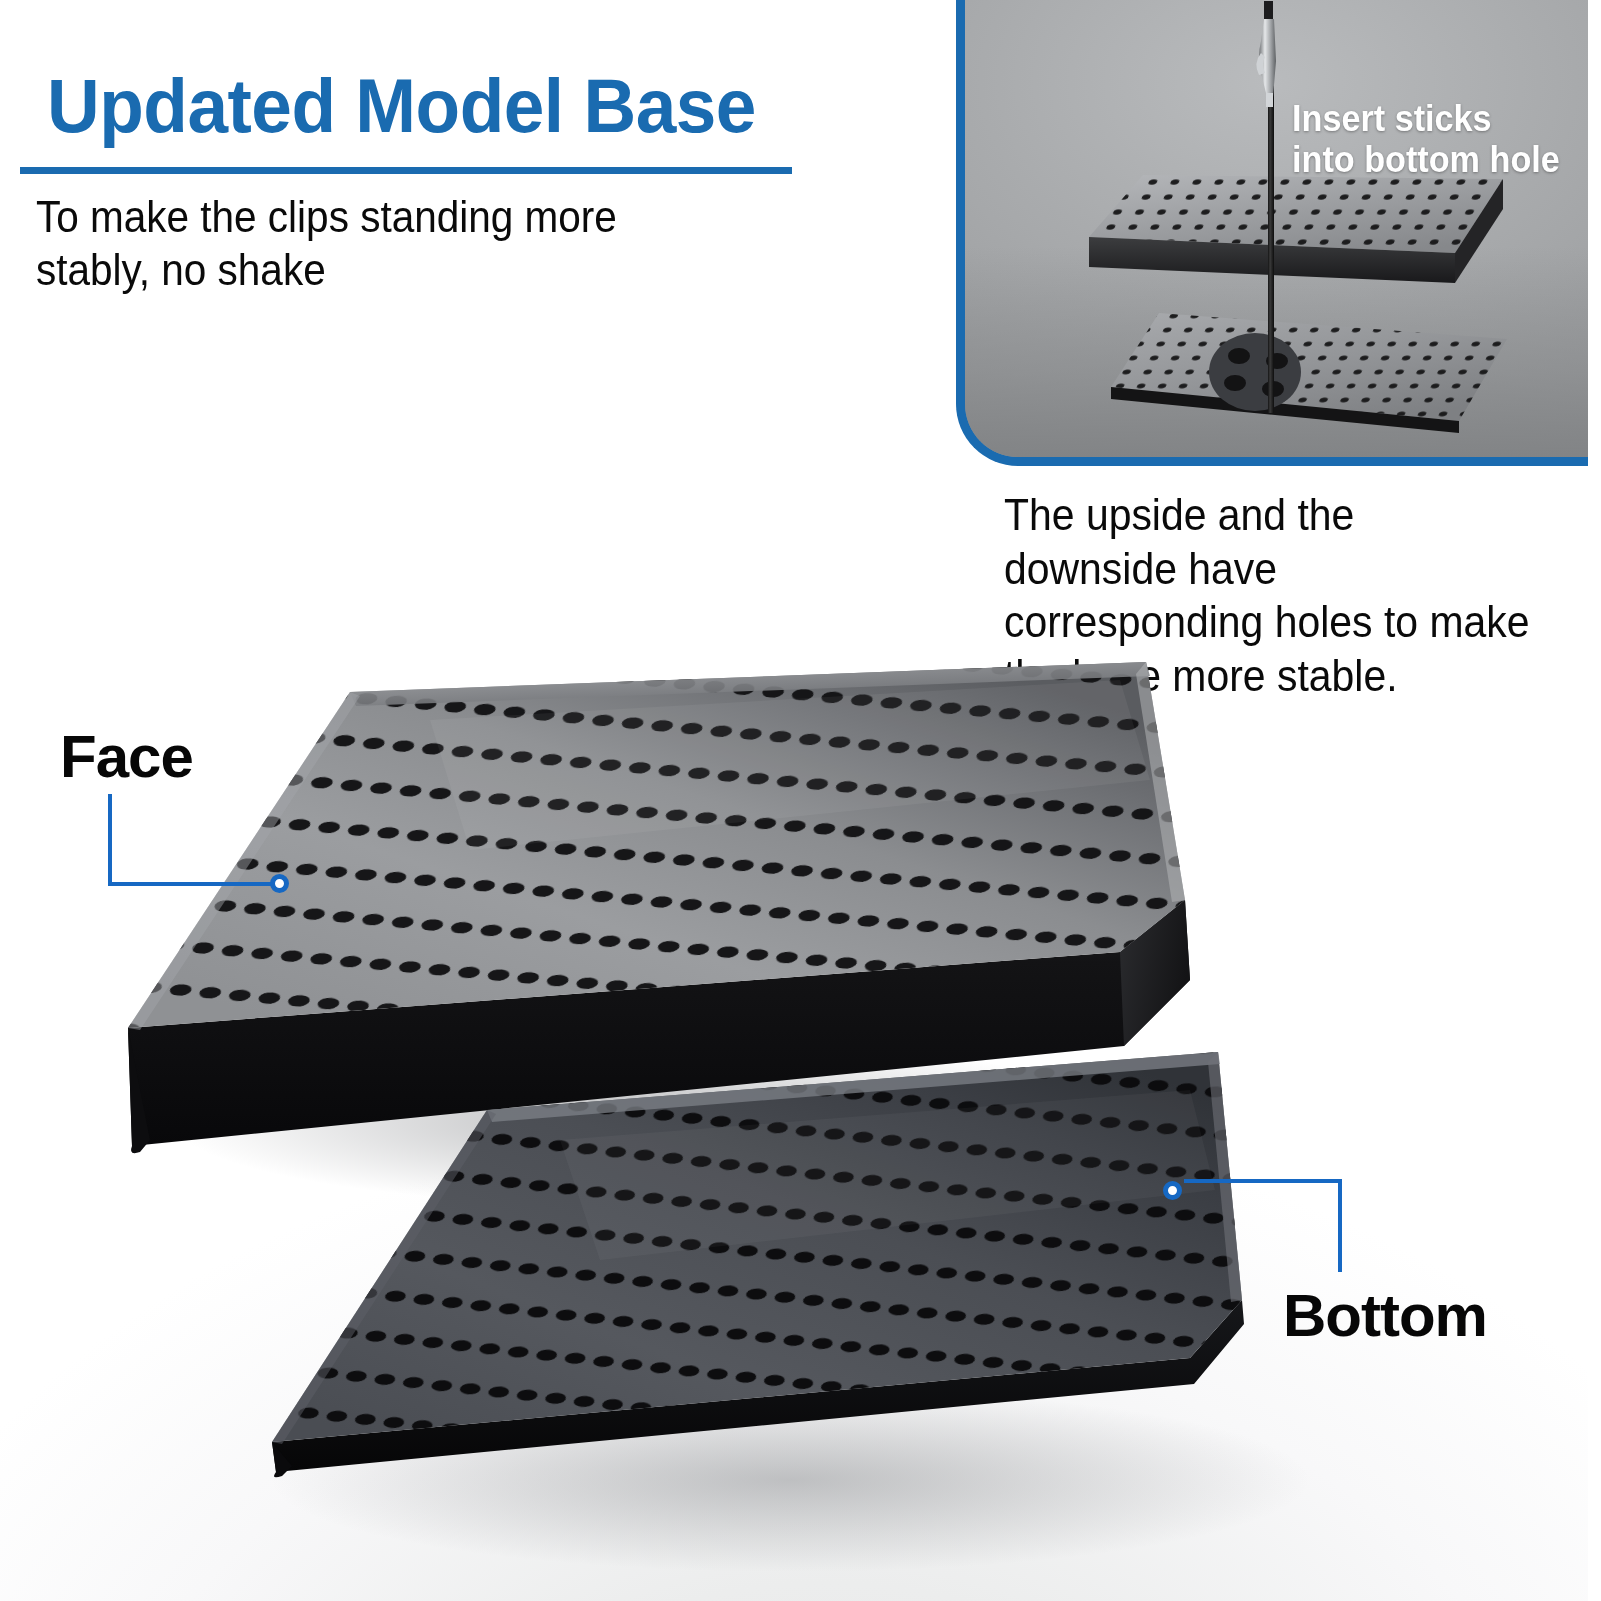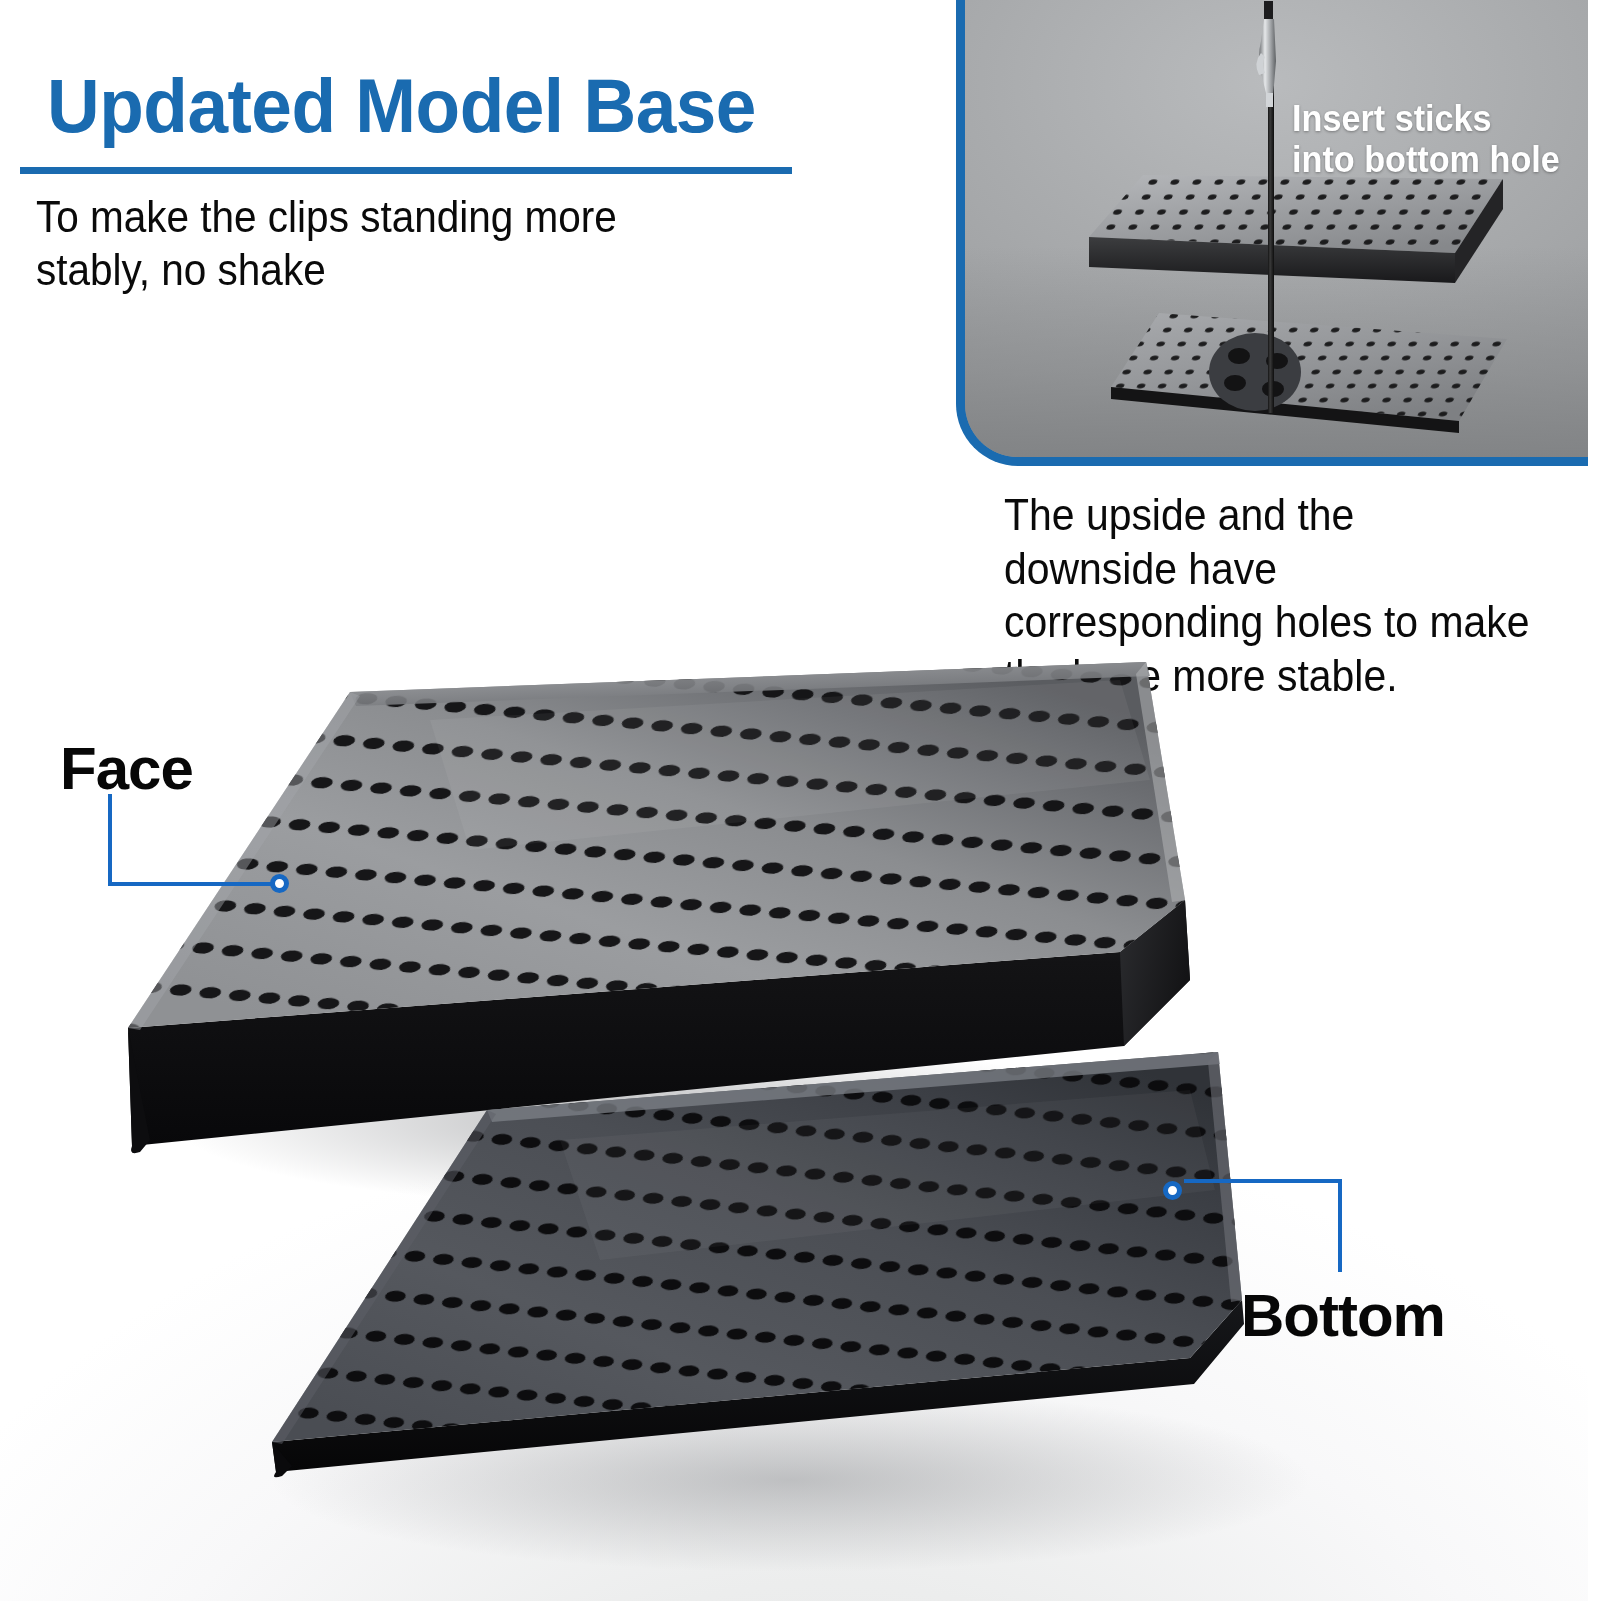--- a/index.html
+++ b/index.html
@@ -80,21 +80,21 @@
   }
 
   
   #product{position:absolute;left:0;top:600px;width:1601px;height:1001px;}
 
   .lbl{
     position:absolute;font-weight:bold;color:#070707;
     font-family:"Liberation Sans","DejaVu Sans",sans-serif;
     font-size:60px;letter-spacing:-1px;
   }
-  #label-face{left:60px;top:122px;margin-top:12px;}
+  #label-face{left:60px;top:122px;}
   #label-bottom{left:1237px;top:681px;}
 
   .dot{
     position:absolute;width:19px;height:19px;border-radius:50%;
     background:#ffffff;border:5px solid #1668c3;box-sizing:border-box;
     z-index:12;
   }
   #dot-face{left:270px;top:874px;}
   #dot-bottom{left:1163px;top:1181px;}
 </style>
@@ -281,15 +281,15 @@
     </g>
     <g>
       <path d="M1184,581 L1340,581 L1340,672" fill="none" stroke="#1668c3" stroke-width="4"></path>
     </g>
   </svg>
 
   <div class="dot" id="dot-face"></div>
   <div class="dot" id="dot-bottom"></div>
 
   <div class="lbl" id="label-face" style="position:absolute;left:60px;top:722px;">Face</div>
-  <div class="lbl" id="label-bottom" style="position:absolute;left:1241px;top:1281px;">Bottom</div>
+  <div class="lbl" id="label-bottom" style="position:absolute;left:1283px;top:1281px;">Bottom</div>
 
 </div>
 
 </body></html>

